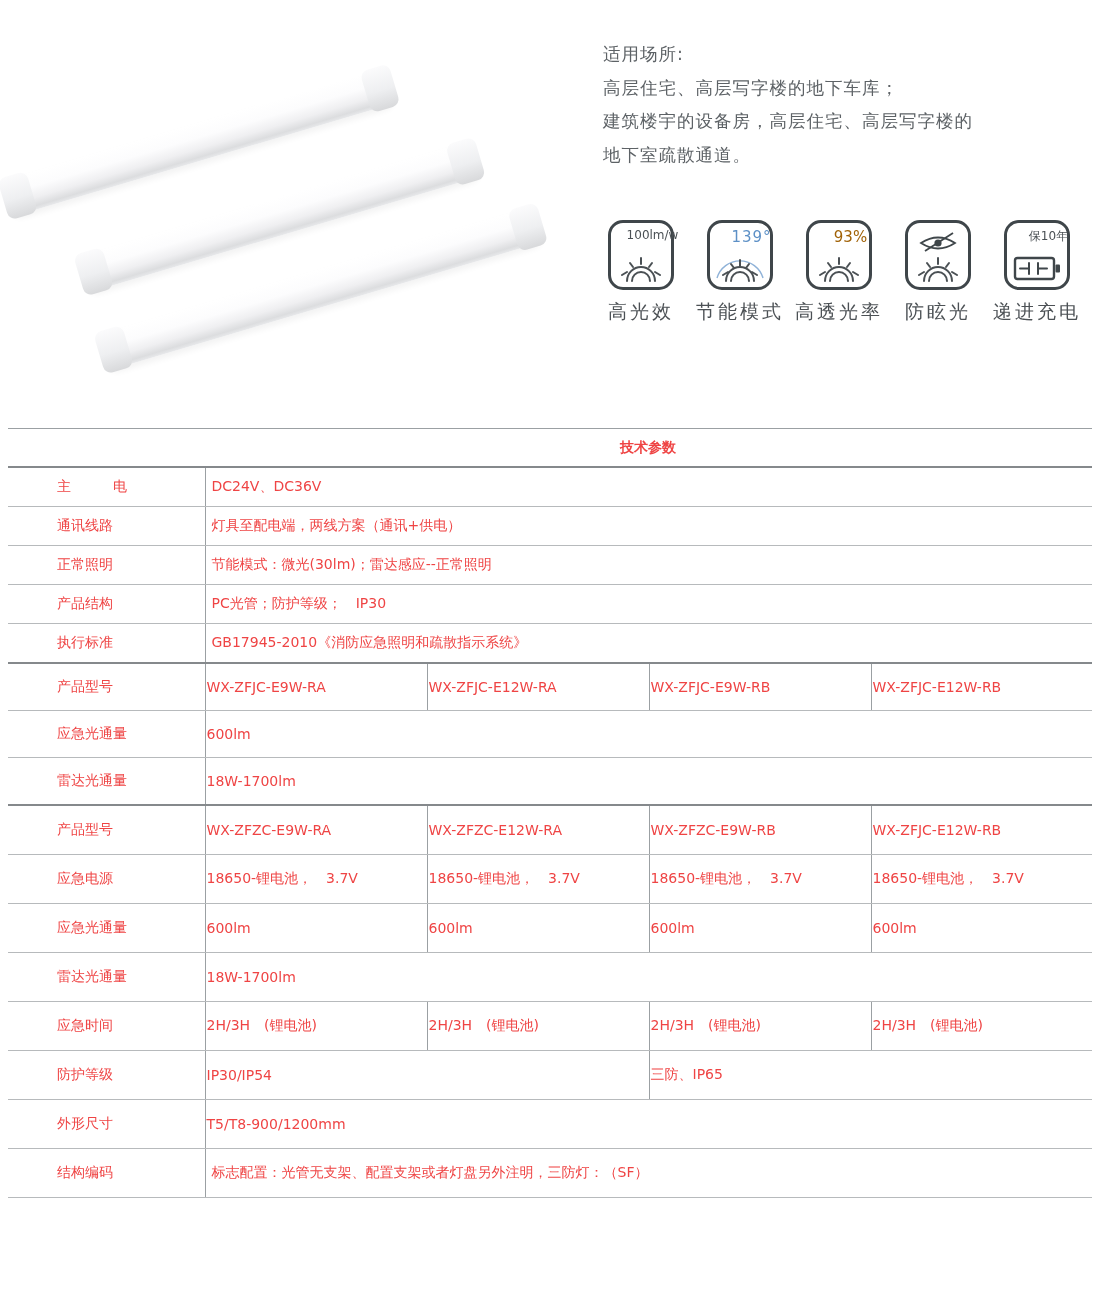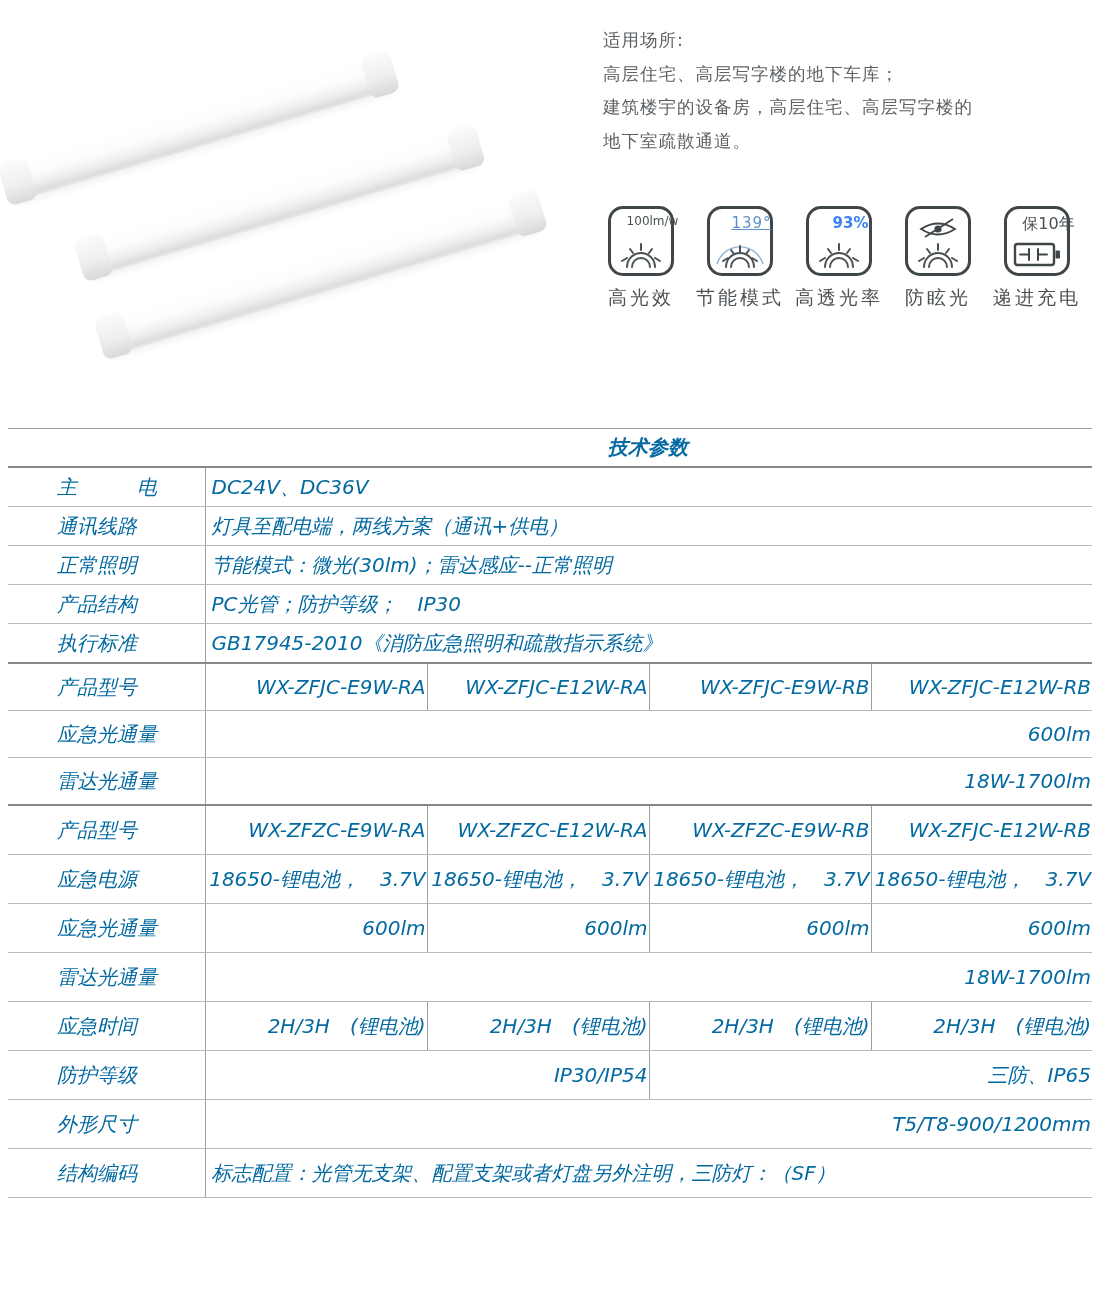--- a/index.html
+++ b/index.html
@@ -3,21 +3,21 @@
 <meta charset="utf-8">
 <style>
   html,body { margin:0; padding:0; background:#ffffff; }
   body {
     width:1100px; height:1293px; position:relative;
     font-family:"DejaVu Sans","Liberation Sans",sans-serif;
     -webkit-font-smoothing:antialiased;
   }
 
   
-  .hero { position:absolute; left:0; top:0; width:1100px; height:428px; }
+  .hero { position:absolute; left:0; top:14px; width:1100px; height:428px; }
 
   .photo { position:absolute; left:0; top:18px; width:580px; height:400px; }
   .tube {
     position:absolute; height:37px; border-radius:10px;
     transform-origin:0 50%; transform:rotate(-16.5deg);
     background:linear-gradient(180deg,#ffffff 0%,#fcfcfd 38%,#efeff1 68%,#dcdddf 90%,#e8e9eb 100%);
     box-shadow:0 4px 6px rgba(0,0,0,0.05);
   }
   .tube::before,.tube::after {
     content:""; position:absolute; top:-3px; width:30px; height:43px; border-radius:8px;
@@ -35,47 +35,47 @@
   .features { position:absolute; left:600px; top:206px; width:478px;
               display:flex; justify-content:space-between; }
   .feature { width:82px; display:flex; flex-direction:column; align-items:center; }
   .badge {
     width:66px; height:70px; box-sizing:border-box;
     border:3px solid #3f464a; border-radius:15px; background:#fff;
     display:flex; flex-direction:column; align-items:center; padding-top:5px;
   }
   .badge-val { font-size:12px; color:#4a5054; white-space:nowrap;margin-left:23px; }
   .badge-val.md { font-size:15px; }
-  .badge-val.bold { font-weight:bold; color:#3b82f6; }
-  .badge-val.blue { color:#5d90c6; font-size:15px; letter-spacing:1px;text-decoration:underline; }
+  .badge-val.bold { font-weight:normal; color:#a16207; }
+  .badge-val.blue { color:#5d90c6; font-size:15px; letter-spacing:1px; }
   .badge svg { display:block; }
   .badge .push { margin-top:auto; margin-bottom:5px; }
   .feature-label { margin-top:9px; font-size:19px; color:#4c5155; letter-spacing:3px;
                    white-space:nowrap; }
 
   
   table.spec {
     position:absolute; left:8px; top:428px; width:1084px;
     border-collapse:collapse; table-layout:fixed;
   }
   table.spec td {
-    font-size:20px; color:#0369a1; vertical-align:middle;
-    border-bottom:1px solid #b7babc; overflow:hidden; white-space:nowrap;font-style:italic;
+    font-size:14px; color:#ef4444; vertical-align:middle;
+    border-bottom:1px solid #b7babc; overflow:hidden; white-space:nowrap;
   }
   tr.h35 td{height:35px} tr.h36 td{height:36px} tr.h33 td{height:33px}
   tr.h44 td{height:44px} tr.h46 td{height:46px}
 
   td.tbl-title, td.sec-title {
     text-align:center; padding-left:197px; font-weight:bold; color:#54585b; font-size:17.5px;
   }
   td.tbl-title { border-top:1px solid #9ba0a3; }
   tr.strong td { border-bottom:2px solid #85898c; }
   td.lbl { padding-left:49px; border-right:1px solid #9ba0a3; }
   td.val { padding-left:6px; }
-  td.cen { text-align:right; }
+  td.cen { text-align:left; }
   td.div { border-right:1px solid #9ba0a3; }
 </style>
 </head>
 <body>
 
 <div class="hero">
 
   <div class="photo">
     <div class="tube tube1"></div>
     <div class="tube tube2"></div>
@@ -163,21 +163,21 @@
             <path d="M14,24 A9,9 0 0 1 32,24"></path>
             <path d="M9,24 A14,14 0 0 1 37,24"></path>
           </g>
         </svg>
       </div>
       <div class="feature-label">防眩光</div>
     </div>
 
     <div class="feature">
       <div class="badge">
-        <span class="badge-val" style="font-size:16px">保10年</span>
+        <span class="badge-val" style="font-size:12px">保10年</span>
         <svg class="push" width="50" height="27" viewBox="0 0 50 27">
           <rect x="3" y="3" width="39" height="21" rx="2.5" fill="none" stroke="#3f464a" stroke-width="2.4"></rect>
           <rect x="43.5" y="9.5" width="4.5" height="8" rx="1" fill="#3f464a"></rect>
           <g stroke="#3f464a" stroke-width="2" stroke-linecap="round" fill="none">
             <line x1="8" y1="13.5" x2="17" y2="13.5"></line>
             <line x1="17" y1="8" x2="17" y2="19"></line>
             <line x1="26" y1="8" x2="26" y2="19"></line>
             <line x1="26" y1="13.5" x2="35" y2="13.5"></line>
           </g>
         </svg>

